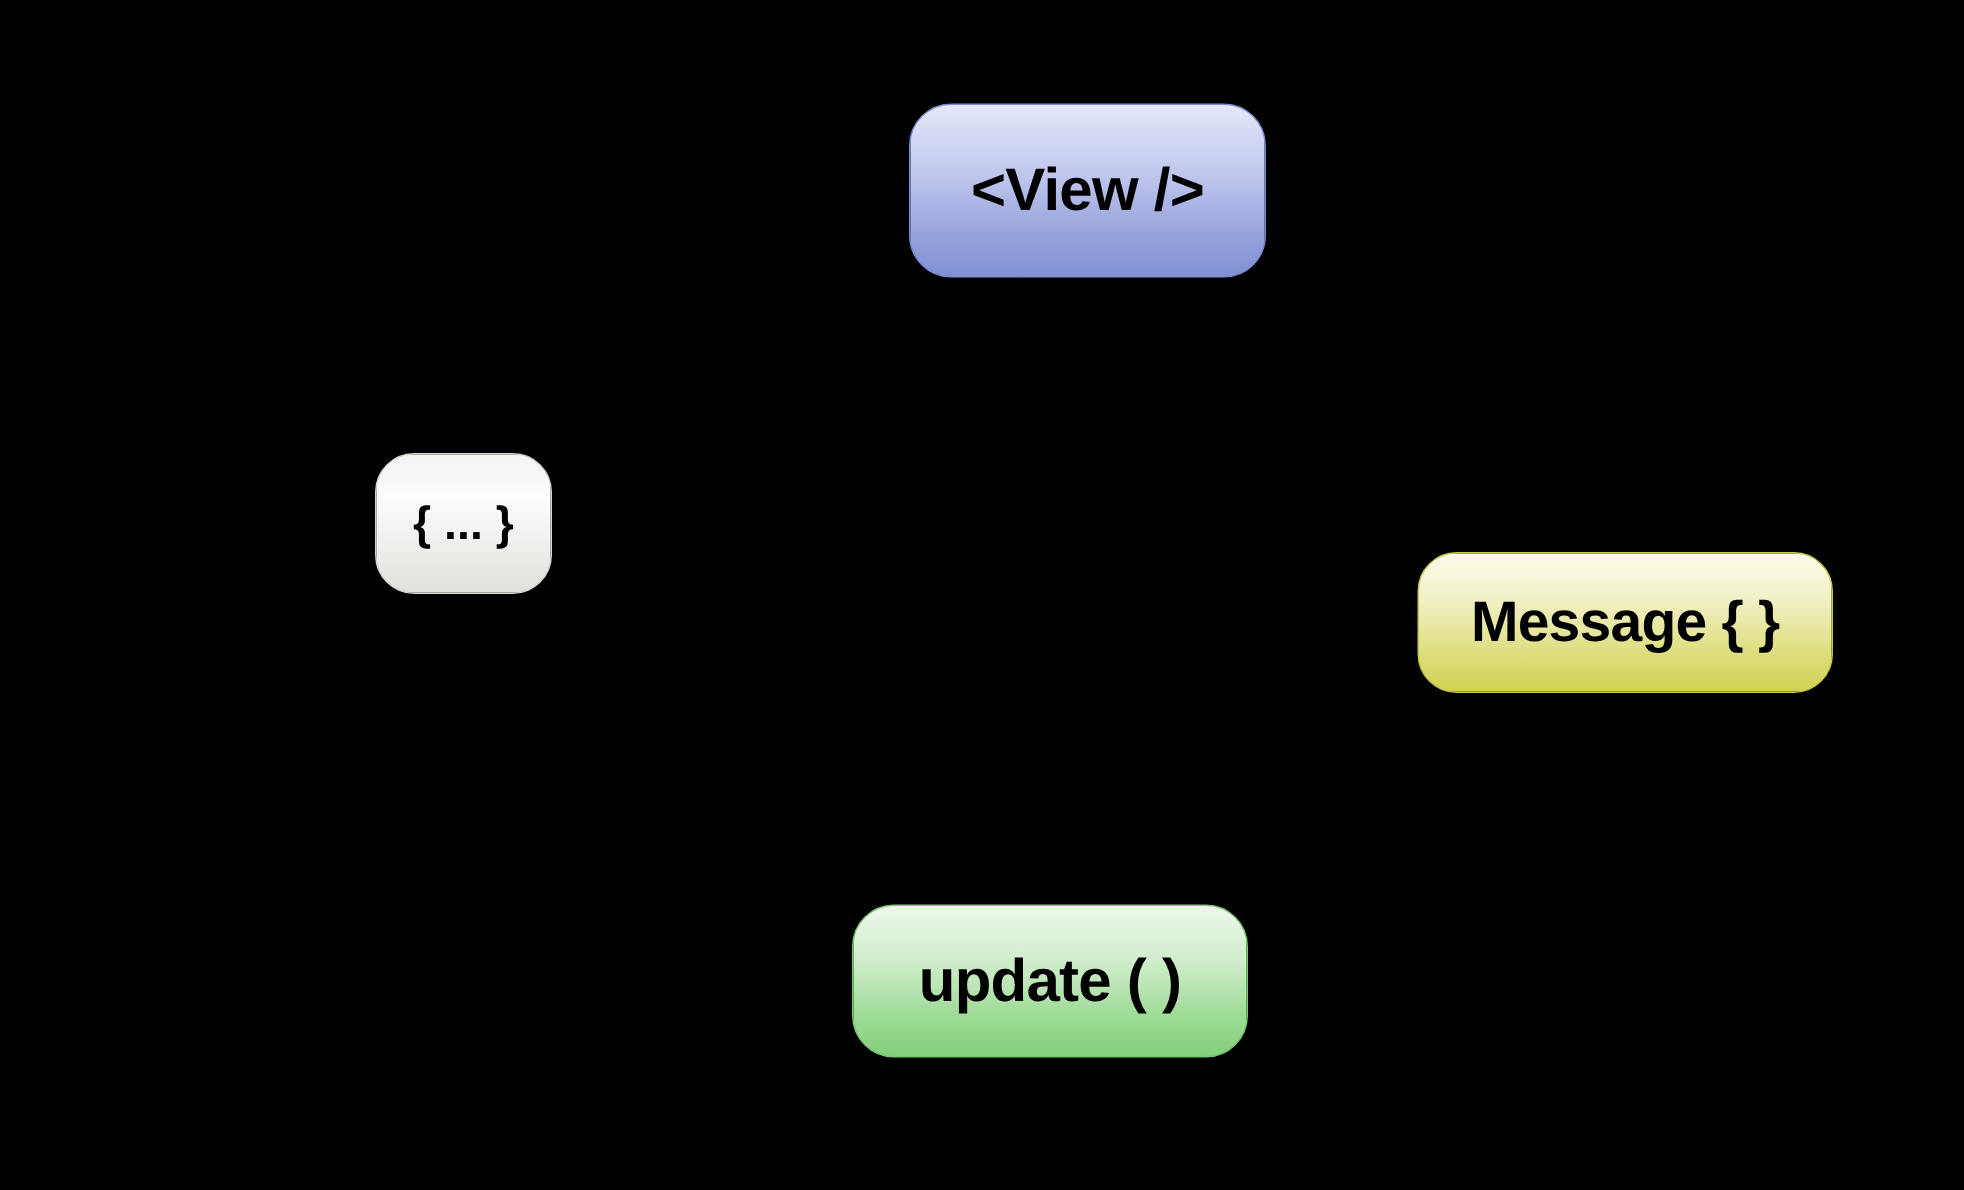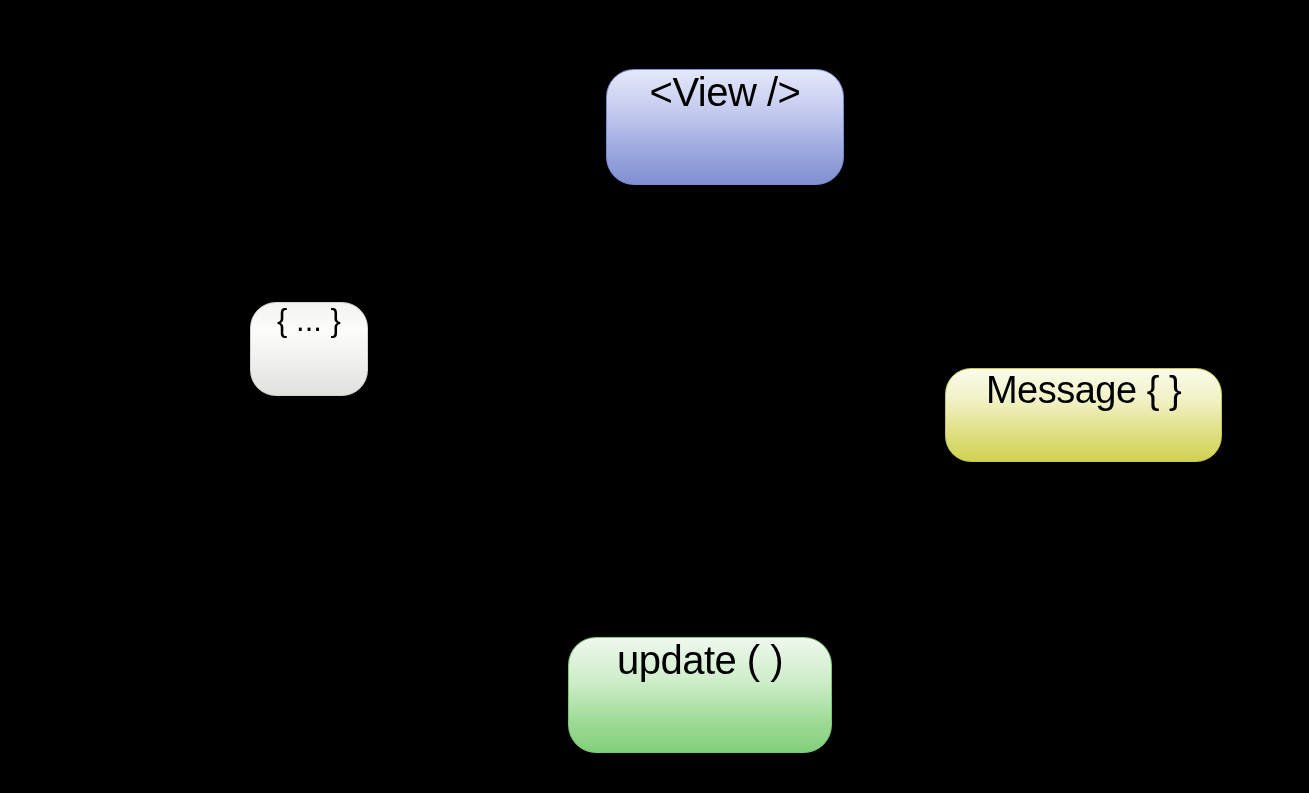--- a/index.html
+++ b/index.html
@@ -15,24 +15,24 @@
   .canvas {
     position: relative;
     width: 1309px;
     height: 793px;
     background: #000000;
   }
 
   .node {
     position: absolute;
     display: flex;
-    align-items: flex-start;
+    align-items: center;
     justify-content: center;
     box-sizing: border-box;
-    font-weight: 400;
+    font-weight: 700;
     color: #000000;
     letter-spacing: -0.5px;
     text-align: center;
     box-shadow: 0 2px 4px rgba(0,0,0,0.55);
   }
 
   .node-label {
     white-space: pre;
   }
 
@@ -69,23 +69,23 @@
     height: 94px;
     border-radius: 26px;
     background: linear-gradient(to bottom, #fbfbea 0%, #f0f0c4 35%, #dede7e 72%, #d0d152 100%);
     border: 1px solid #c6c74c;
     font-size: 38px;
   }
 
   
   .node-update {
     left: 568px;
-    top: 637px;
+    top: 603px;
     width: 264px;
-    height: 116px;
+    height: 102px;
     border-radius: 28px;
     background: linear-gradient(to bottom, #eef8ed 0%, #ccecc7 40%, #9cda94 75%, #82d07a 100%);
     border: 1px solid #79c872;
     font-size: 40px;
   }
 </style>
 </head>
 <body>
 
 <div class="canvas">

